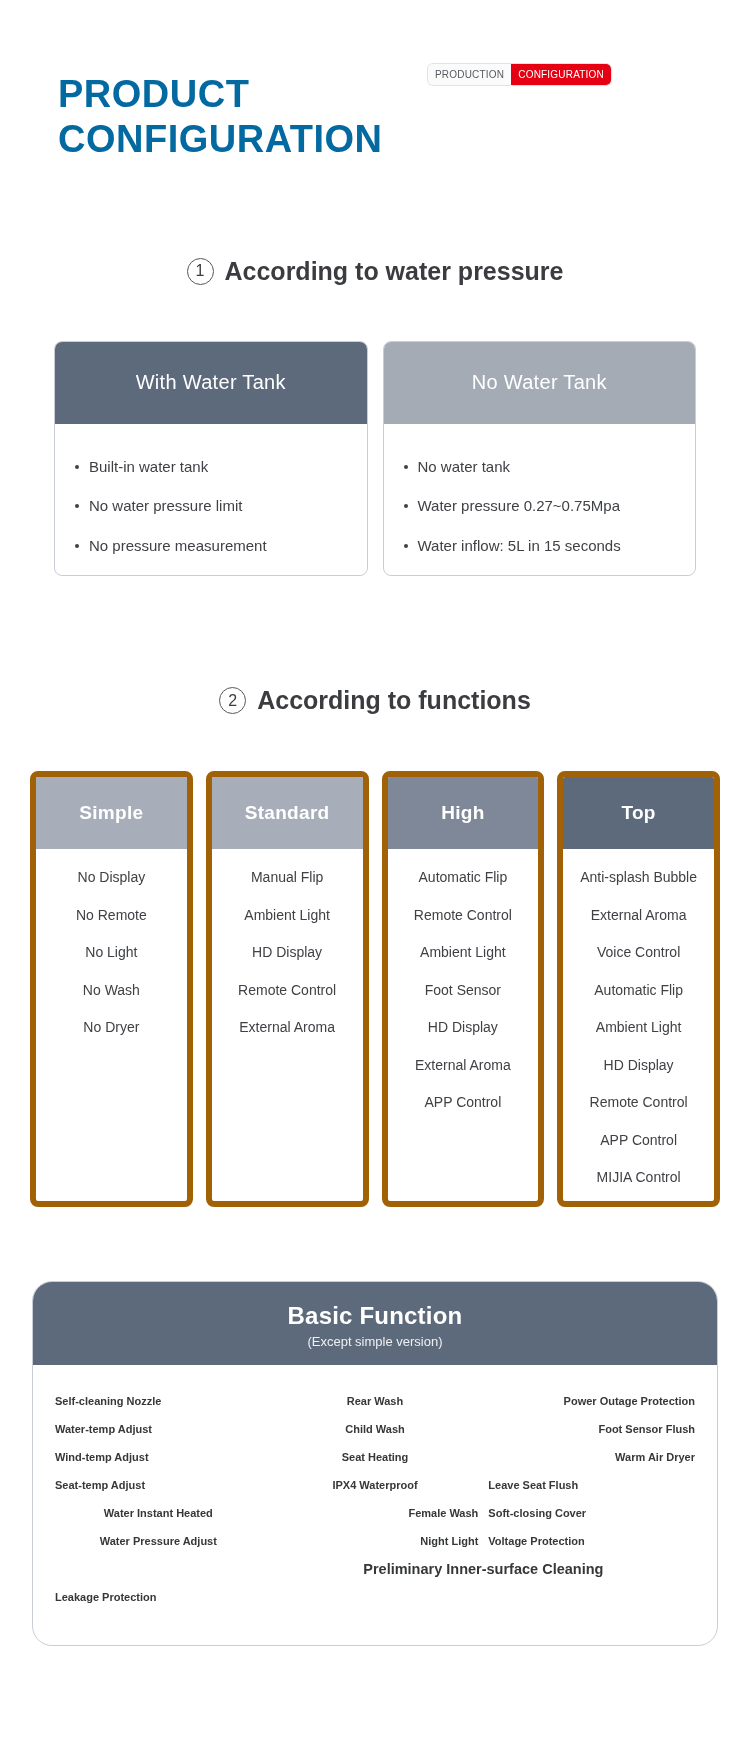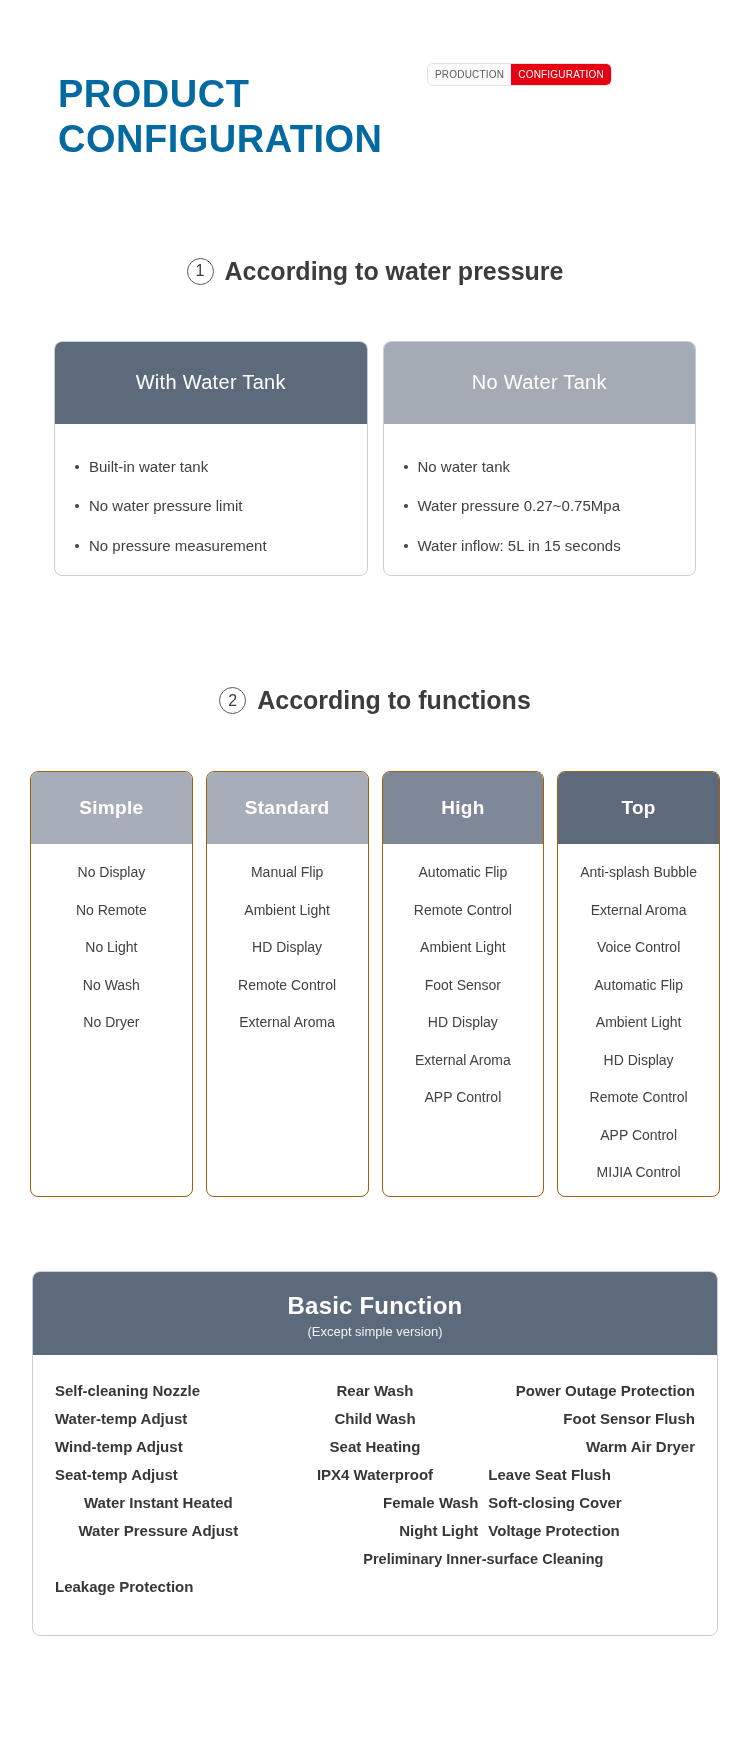--- a/index.html
+++ b/index.html
@@ -141,21 +141,21 @@
   .sec2 { margin-top: 110px; }
   .tier-row {
     display: flex;
     gap: 13px;
     padding: 0 30px;
     margin-top: 56px;
     align-items: stretch;
   }
   .tier-card {
     flex: 1;
-    border: 1px solid #a16207;
+    border: 6px solid #a16207;
     border-radius: 8px;
     background: #ffffff;
     overflow: hidden;
     display: flex;
     flex-direction: column;
     min-height: 425px;
   }
   .tier-head {
     height: 72px;
     display: flex;
@@ -177,21 +177,21 @@
     line-height: 1.25;
     margin-bottom: 20px;
     white-space: nowrap;
   }
   .tier-item:last-child { margin-bottom: 0; }
 
   
   .basic-wrap {
     margin: 74px 32px 0 32px;
     border: 1px solid #c9ced6;
-    border-radius: 8px;
+    border-radius: 20px;
     overflow: hidden;
     background: #ffffff;
   }
   .basic-head {
     background: #5d6a7b;
     padding: 20px 0 16px 0;
     text-align: center;
   }
   .basic-title {
     font-size: 24px;
@@ -207,21 +207,21 @@
   .basic-body {
     padding: 22px 22px 34px 22px;
   }
   .basic-grid {
     display: grid;
     grid-template-columns: 1fr 1fr 1fr;
     column-gap: 10px;
     row-gap: 0;
   }
   .bf-cell {
-    font-size: 15px;
+    font-size: 11px;
     font-weight: bold;
     color: #353739;
     line-height: 28px;
     white-space: nowrap;
   }
   .col-a { text-align: left; }
   .col-b { text-align: center; }
   .col-c { text-align: right; }
   .bf-span {
     grid-column: 2 / 4;

